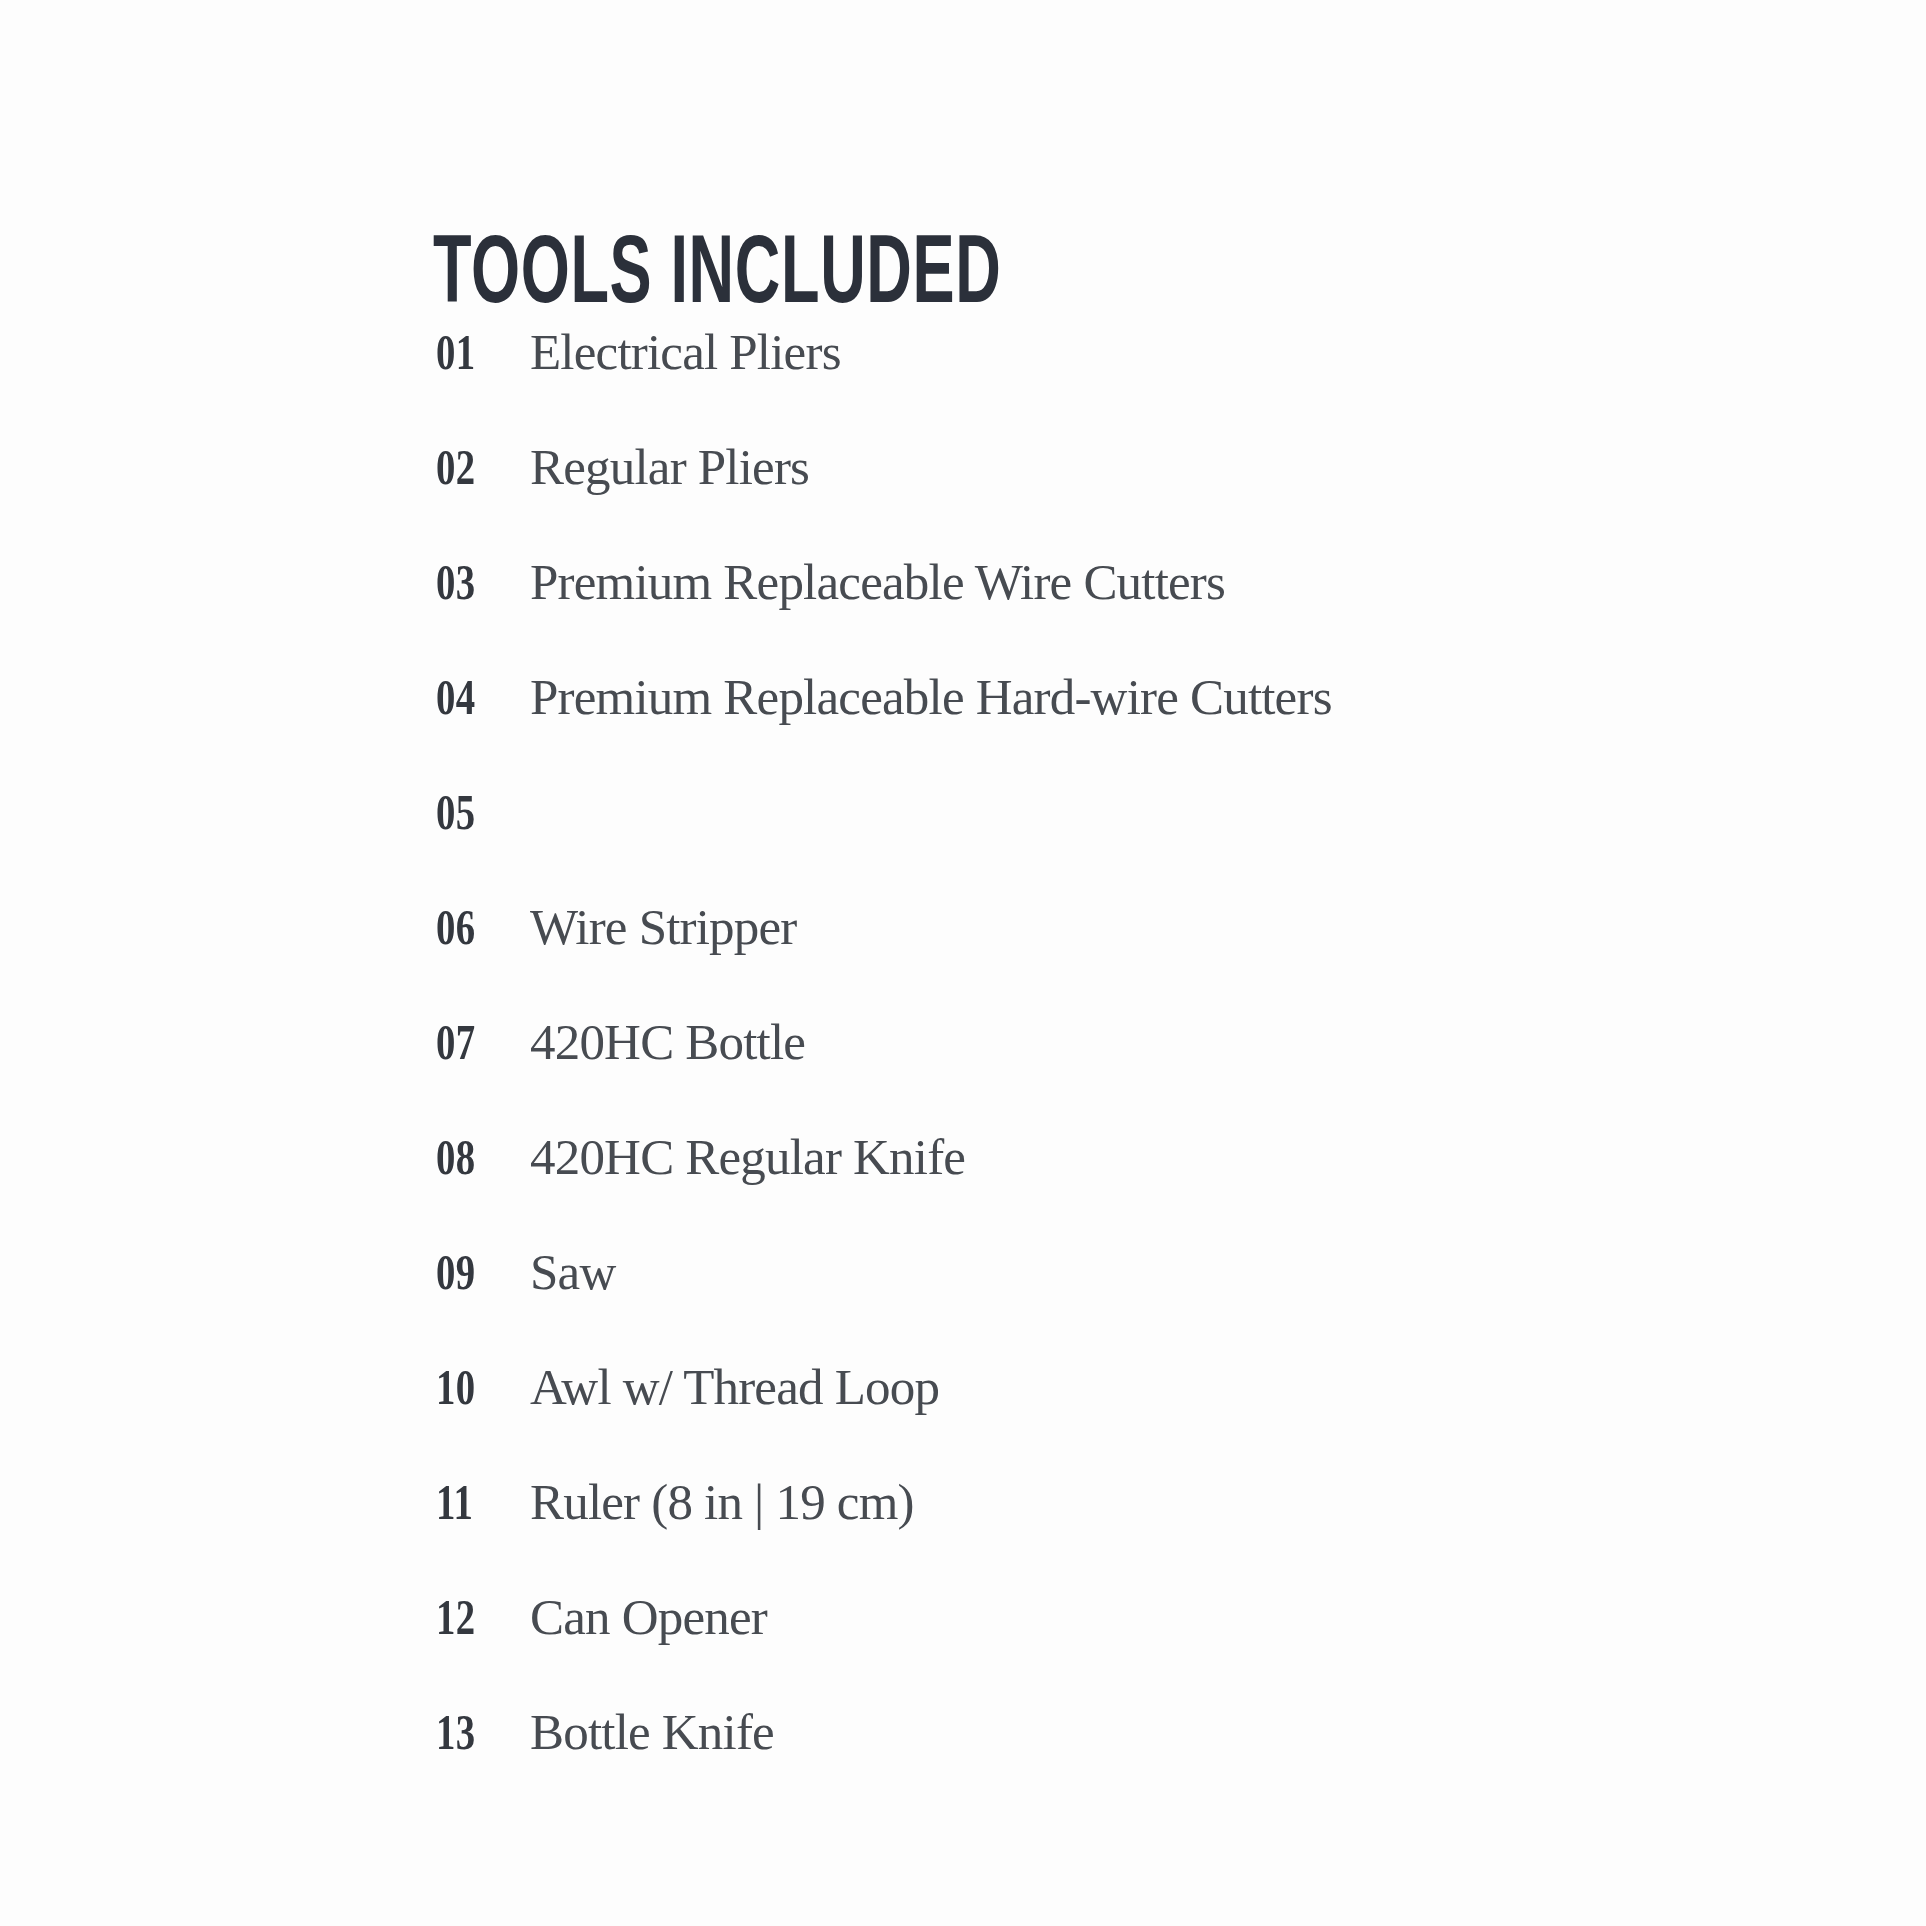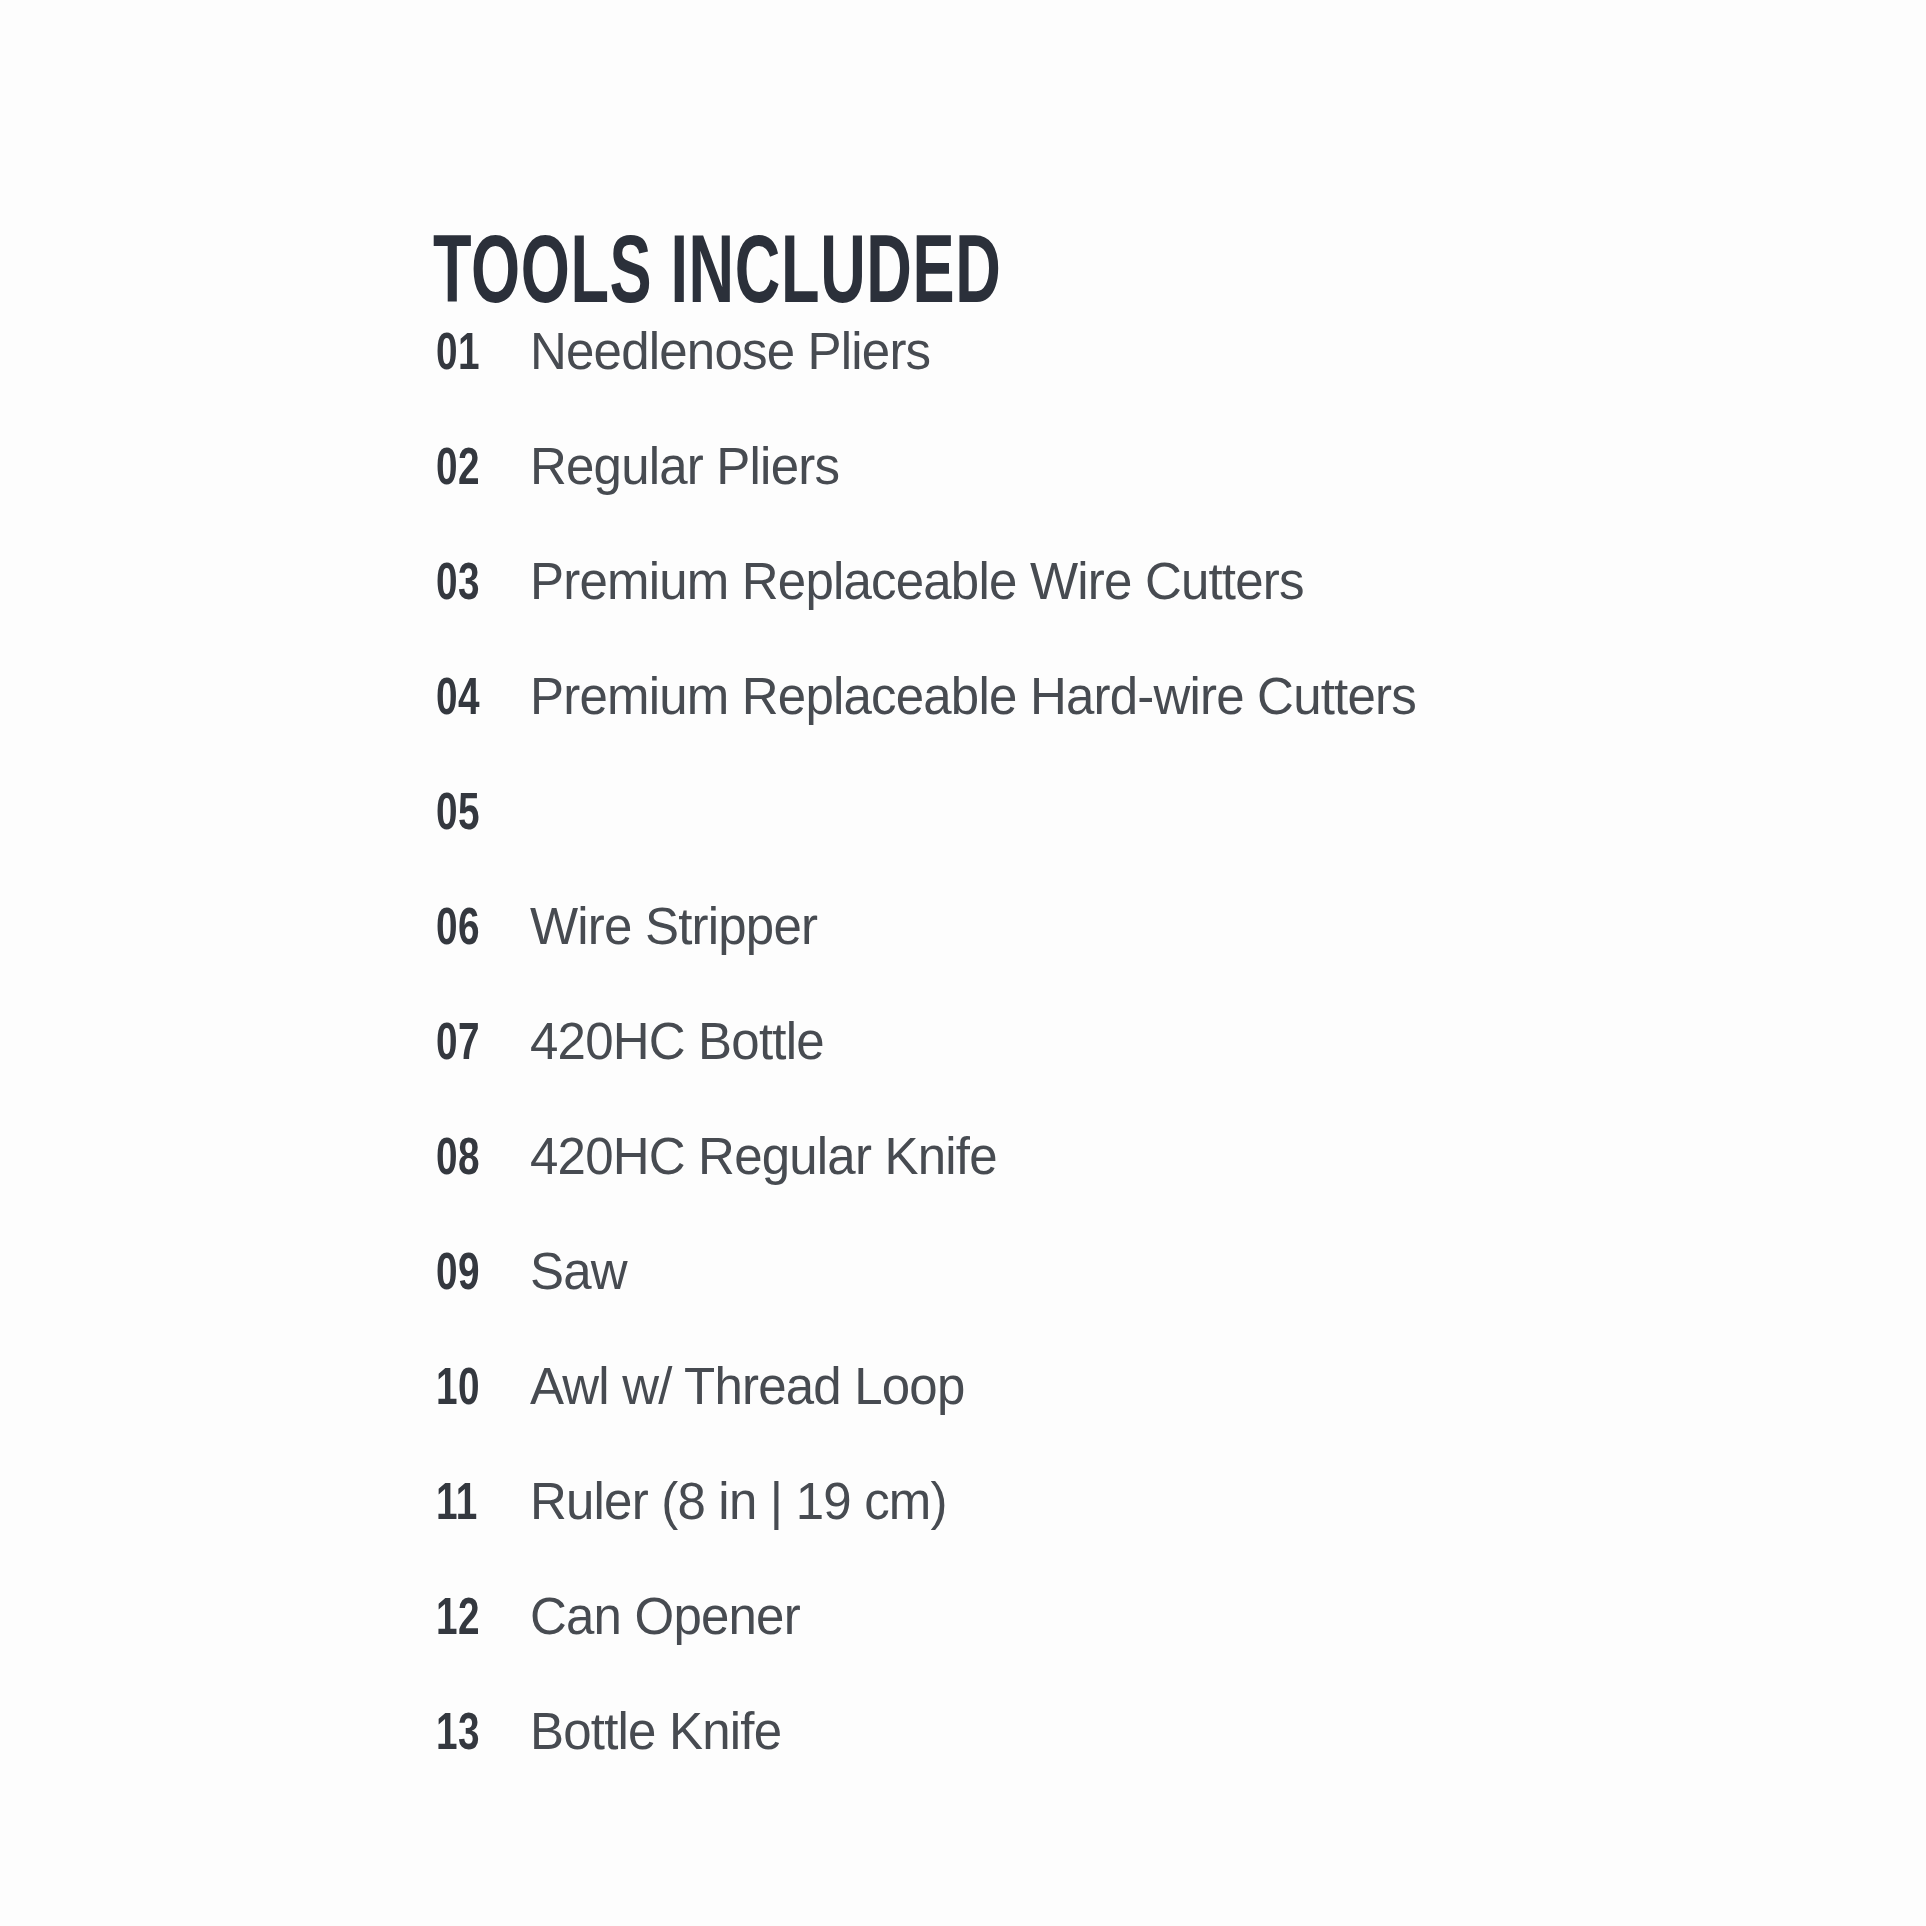--- a/index.html
+++ b/index.html
@@ -27,20 +27,21 @@
     transform-origin: left top;
     color: #2b303a;
   }
   .tool-list {
     position: absolute;
     left: 436px;
     top: 294px;
     list-style: none;
     margin: 0;
     padding: 0;
+    font-family: Liberation Serif, serif;
   }
   .tool-row {
     display: flex;
     align-items: center;
     height: 115px;
     white-space: nowrap;
   }
   .tool-number {
     display: inline-block;
     width: 94px;
@@ -60,21 +61,21 @@
   }
 </style>
 </head>
 <body>
 
 <h1 class="page-title">TOOLS INCLUDED</h1>
 
 <ul class="tool-list">
   <li class="tool-row">
     <span class="tool-number">01</span>
-    <span class="tool-label">Needlenose Pliers</span>
+    <span class="tool-label">Electrical Pliers</span>
   </li>
   <li class="tool-row">
     <span class="tool-number">02</span>
     <span class="tool-label">Regular Pliers</span>
   </li>
   <li class="tool-row">
     <span class="tool-number">03</span>
     <span class="tool-label">Premium Replaceable Wire Cutters</span>
   </li>
   <li class="tool-row">

